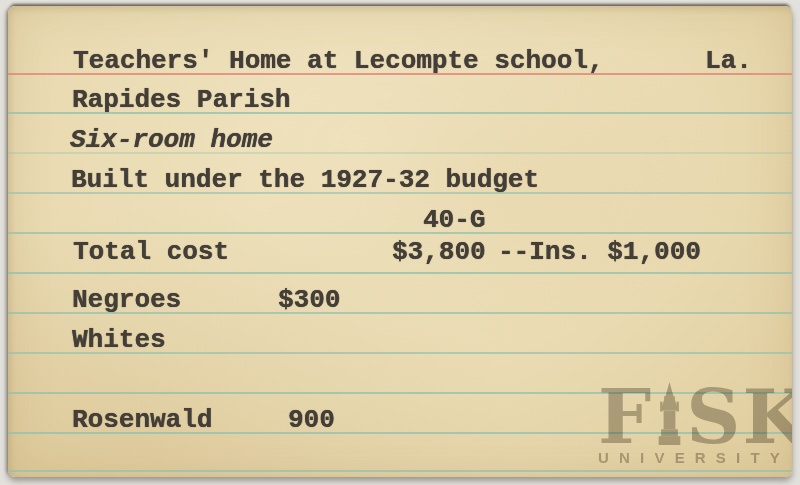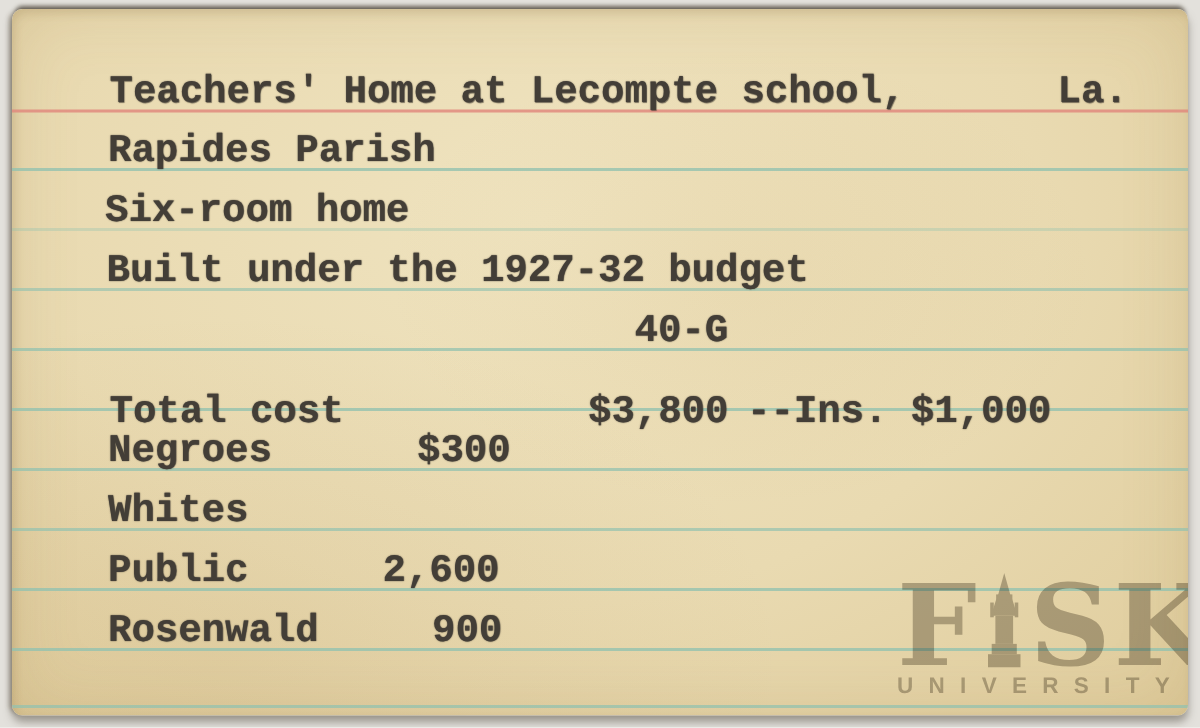--- a/index.html
+++ b/index.html
@@ -76,43 +76,39 @@
 
     <div class="typed">
         <div class="typed-row" style="top: 43px;">
           <span class="seg" style="left: 65px;">Teachers' Home at Lecompte school,</span>
           <span class="seg" style="left: 697px; text-align: right;">La.</span>
         </div>
         <div class="typed-row" style="top: 82px;">
           <span class="seg" style="left: 64px;">Rapides Parish</span>
         </div>
         <div class="typed-row" style="top: 122px;">
-          <span class="seg" style="left: 62px;">Six-room home</span>
+          <span class="seg" style="left: 62px; font-style: italic;">Six-room home</span>
         </div>
         <div class="typed-row" style="top: 162px;">
           <span class="seg" style="left: 63px;">Built under the 1927-32 budget</span>
         </div>
         <div class="typed-row" style="top: 202px;">
           <span class="seg" style="left: 415px;">40-G</span>
         </div>
-        <div class="typed-row" style="top: 256px; text-align: right;">
+        <div class="typed-row" style="top: 234px; text-align: right;">
           <span class="seg" style="left: 65px;">Total cost</span>
           <span class="seg" style="left: 384px;">$3,800</span>
           <span class="seg" style="left: 490px;">--Ins. $1,000</span>
         </div>
         <div class="typed-row" style="top: 282px;">
           <span class="seg" style="left: 64px;">Negroes</span>
           <span class="seg" style="left: 270px;">$300</span>
         </div>
         <div class="typed-row" style="top: 322px;">
           <span class="seg" style="left: 64px;">Whites</span>
-        </div>
-        <div class="typed-row" style="top: 362px;">
-          <span class="seg" style="left: 64px;">Public</span>
-          <span class="seg" style="left: 247px;">2,600</span>
         </div>
         <div class="typed-row" style="top: 402px;">
           <span class="seg" style="left: 64px;">Rosenwald</span>
           <span class="seg" style="left: 280px;">900</span>
         </div>
       </div>
 
     <div class="watermark">
       <div class="fisk">
         <span class="glyph">F</span>

